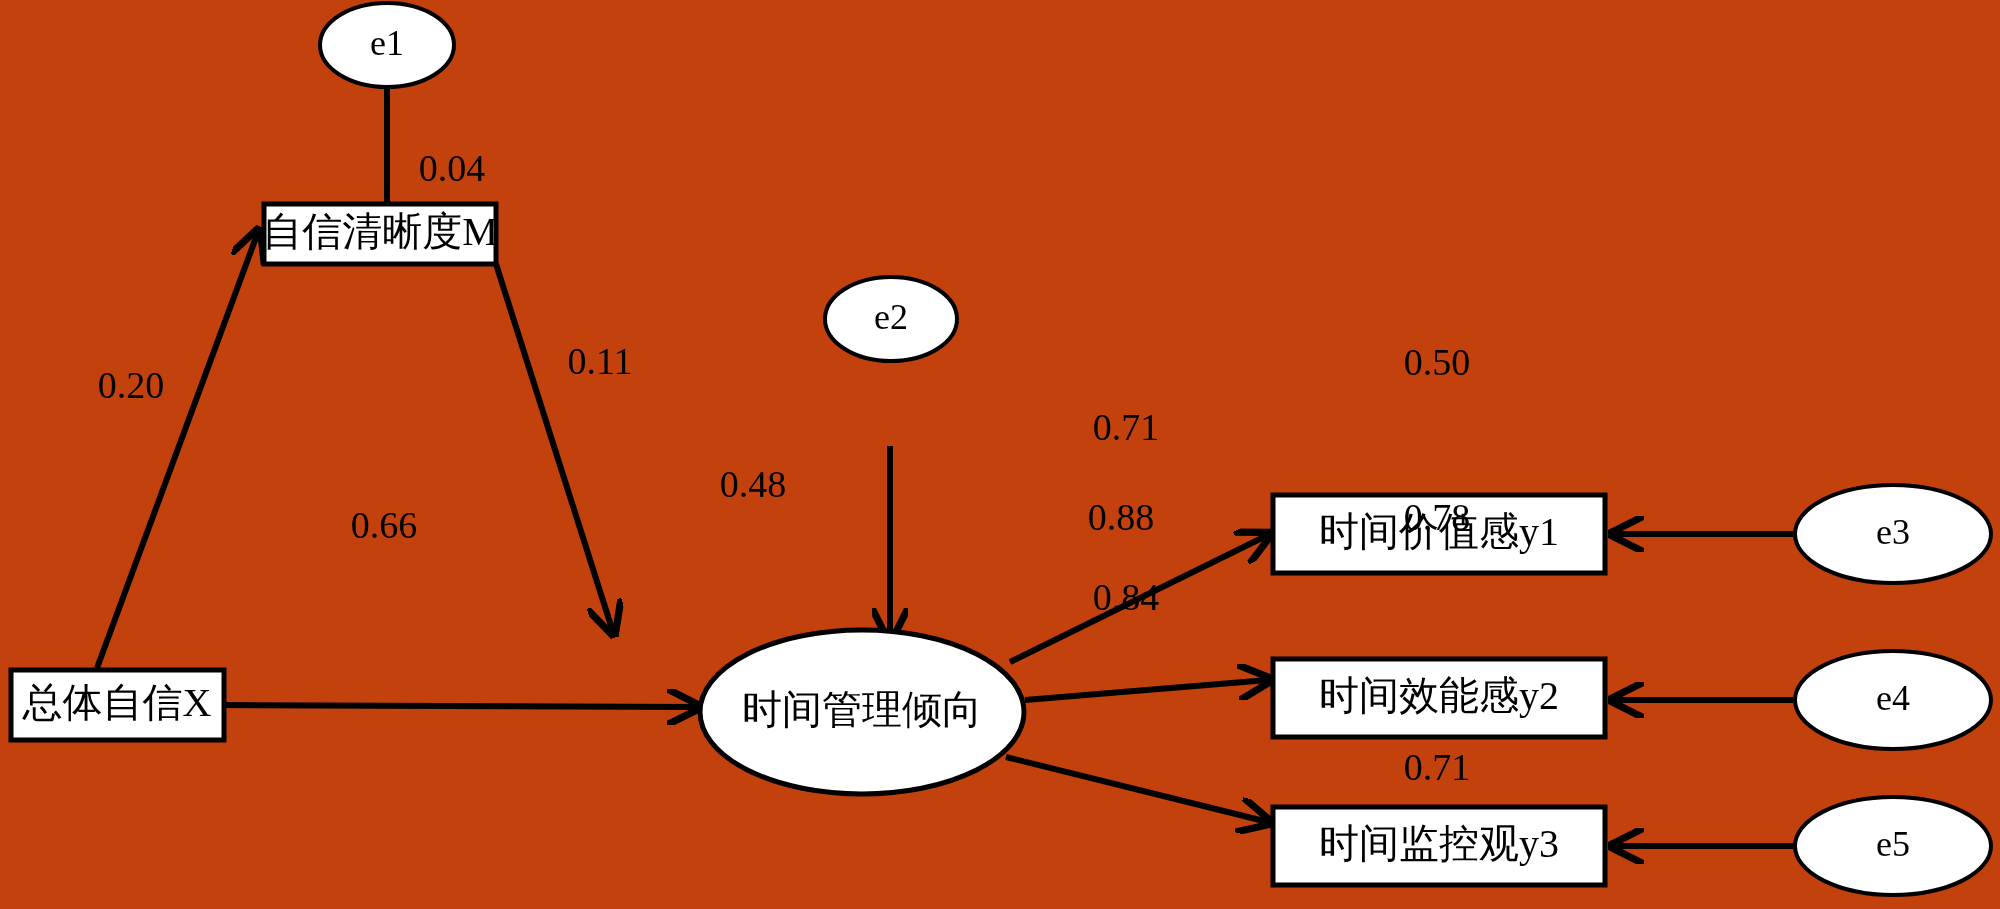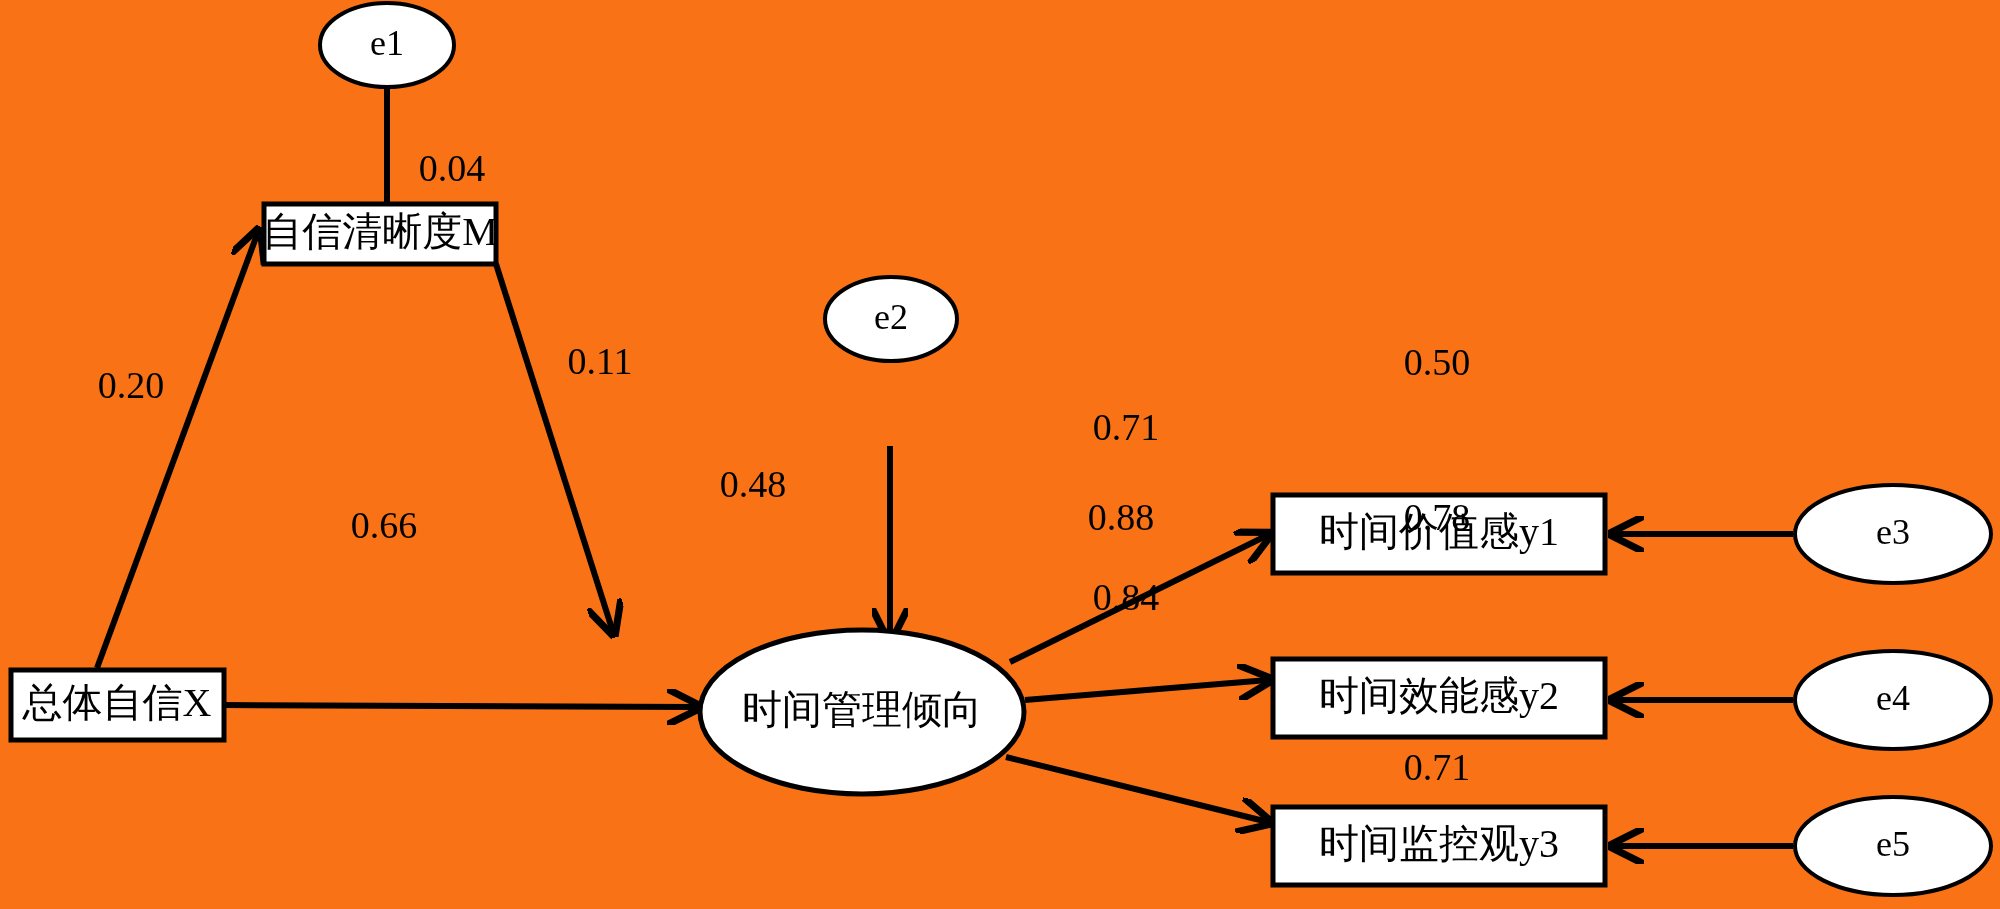--- a/index.html
+++ b/index.html
@@ -1,19 +1,19 @@
 <!DOCTYPE html>
 <html><head>
 <meta charset="utf-8">
 <style>
   html,body{margin:0;padding:0;background:#ffffff;}
   #stage{
     position:relative;
     width:2000px;height:909px;
-    background:#f97316;
+    background:#c2410c;
     font-family:"Liberation Serif", serif;
     overflow:hidden;
   }
   svg#diagram{position:absolute;left:0;top:0;width:2000px;height:909px;}
   .node-box{fill:#ffffff;stroke:#000000;stroke-width:5;}
   .node-ellipse{fill:#ffffff;stroke:#000000;stroke-width:5;}
   .node-ellipse-thin{fill:#ffffff;stroke:#000000;stroke-width:4;}
   .edge{stroke:#000000;stroke-width:6;fill:none;}
   .label-cn{
     font-family:"Liberation Serif","DejaVu Serif",serif;

